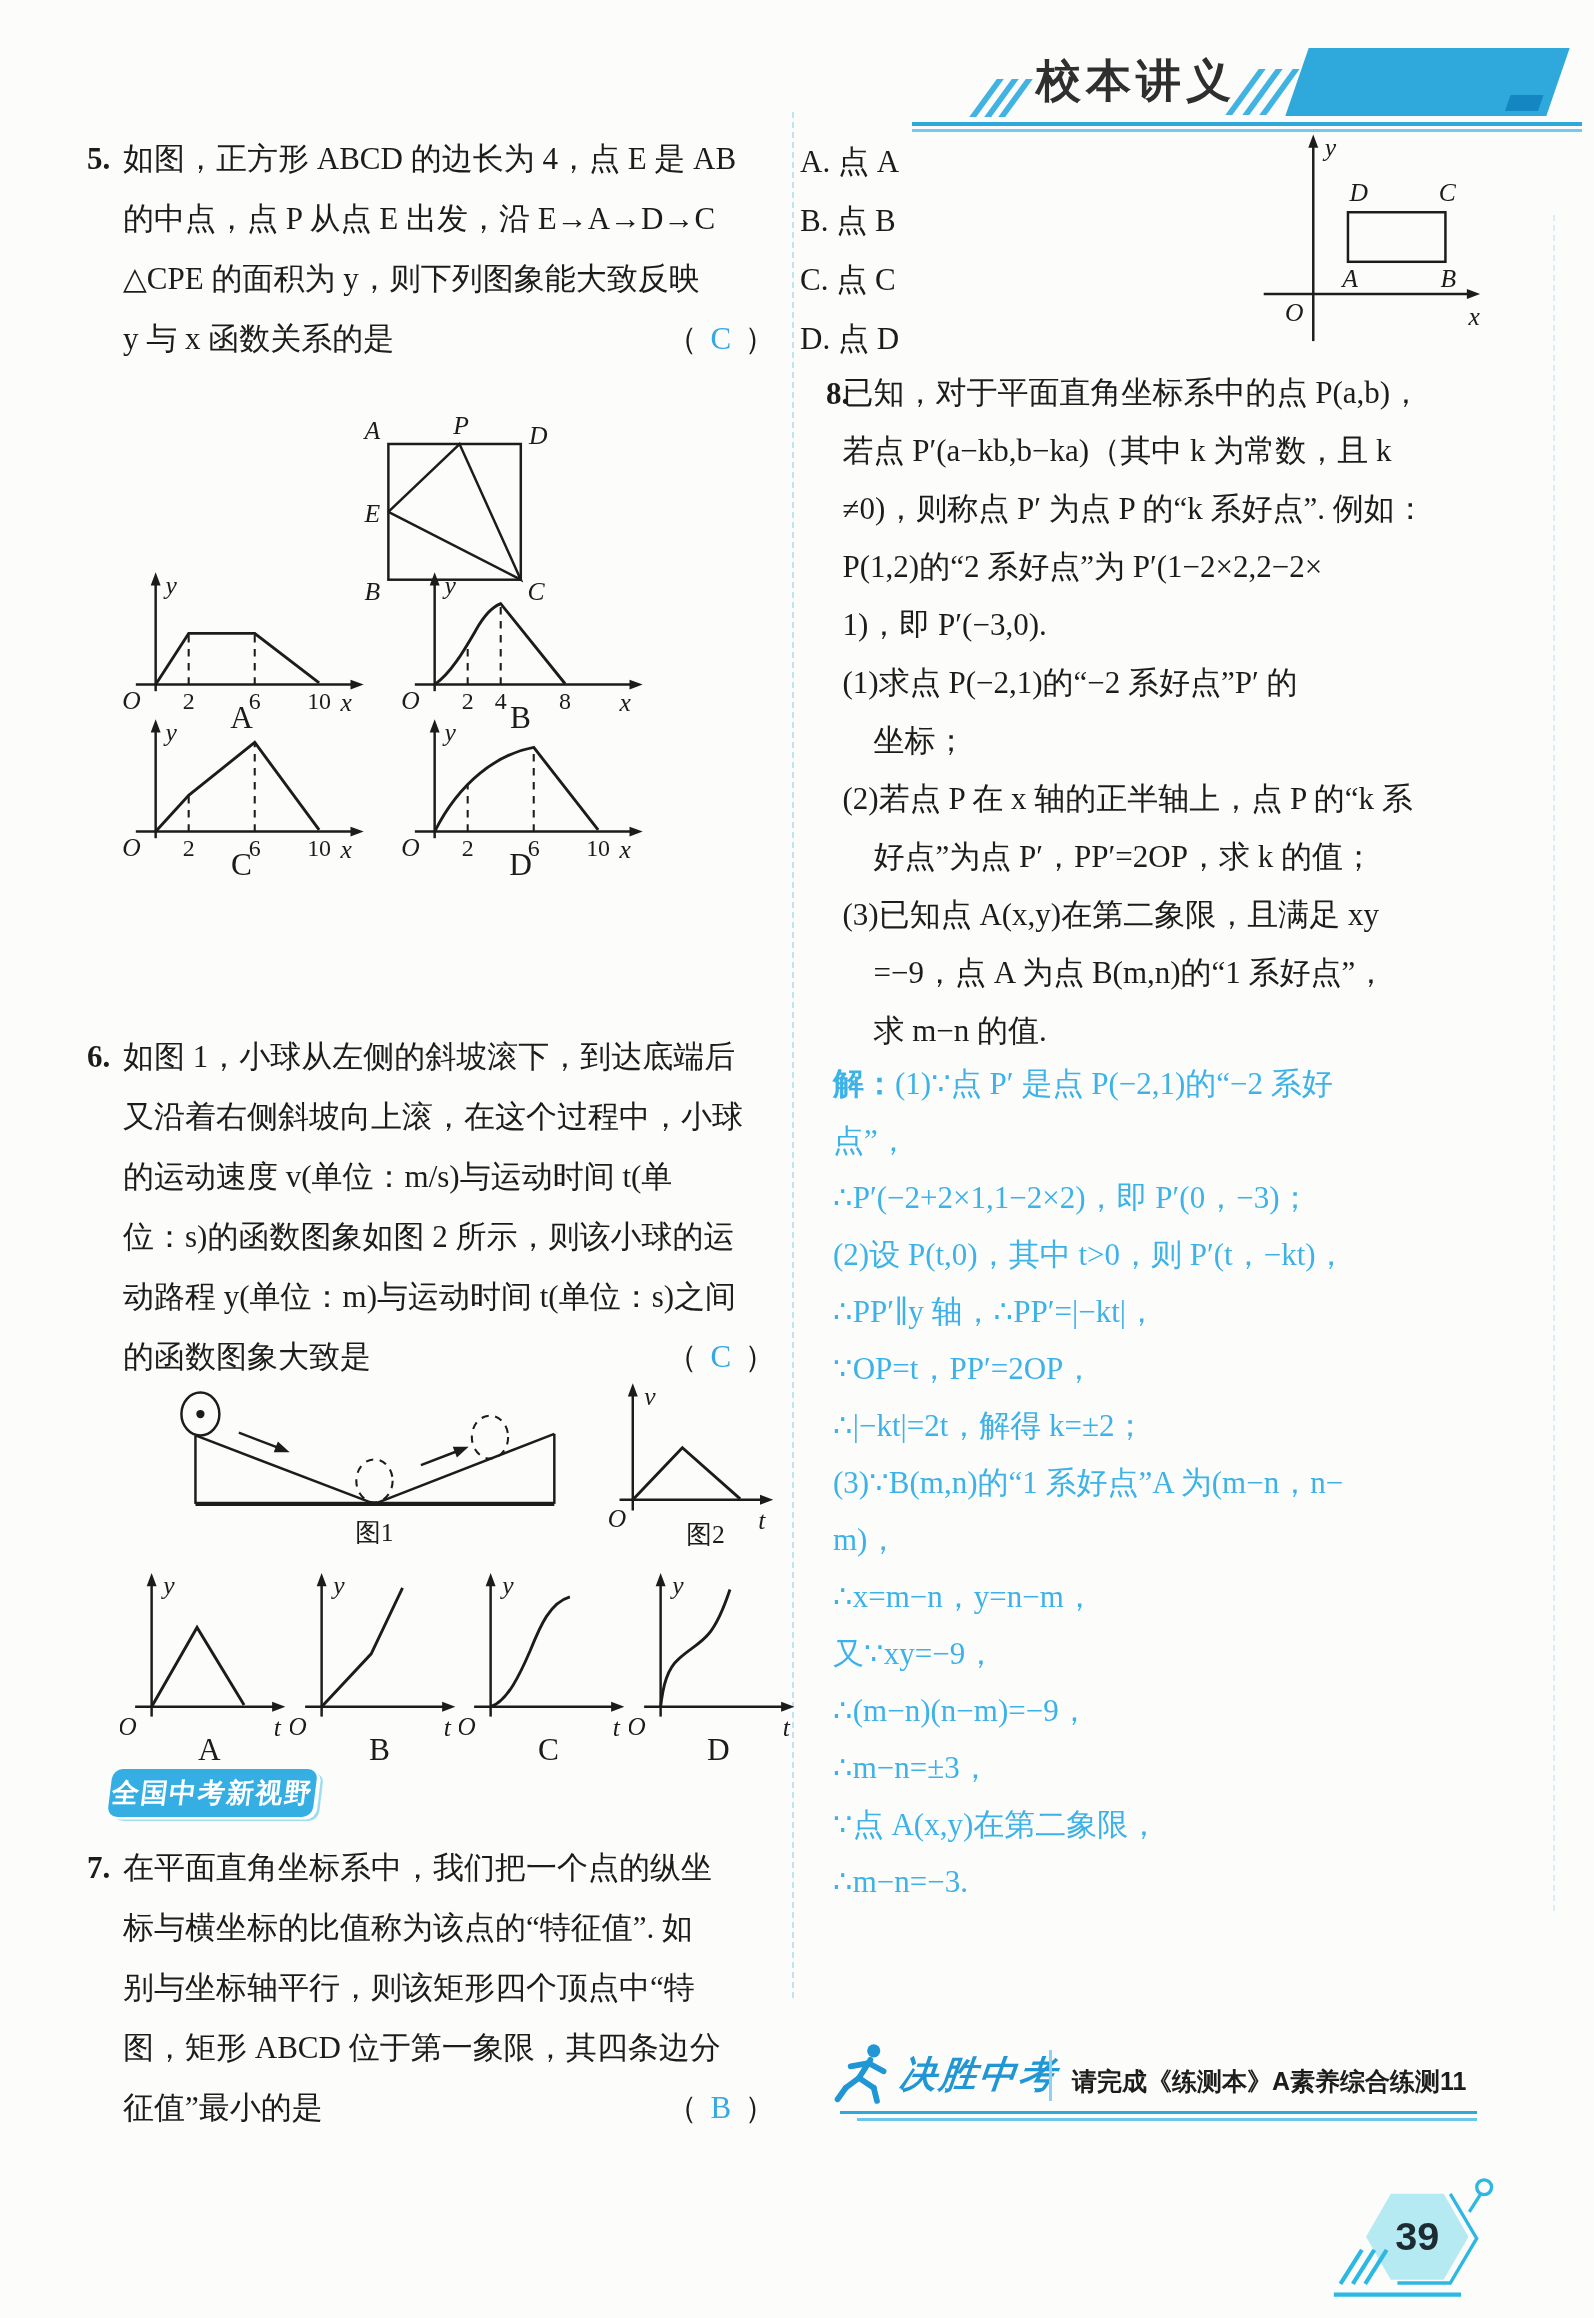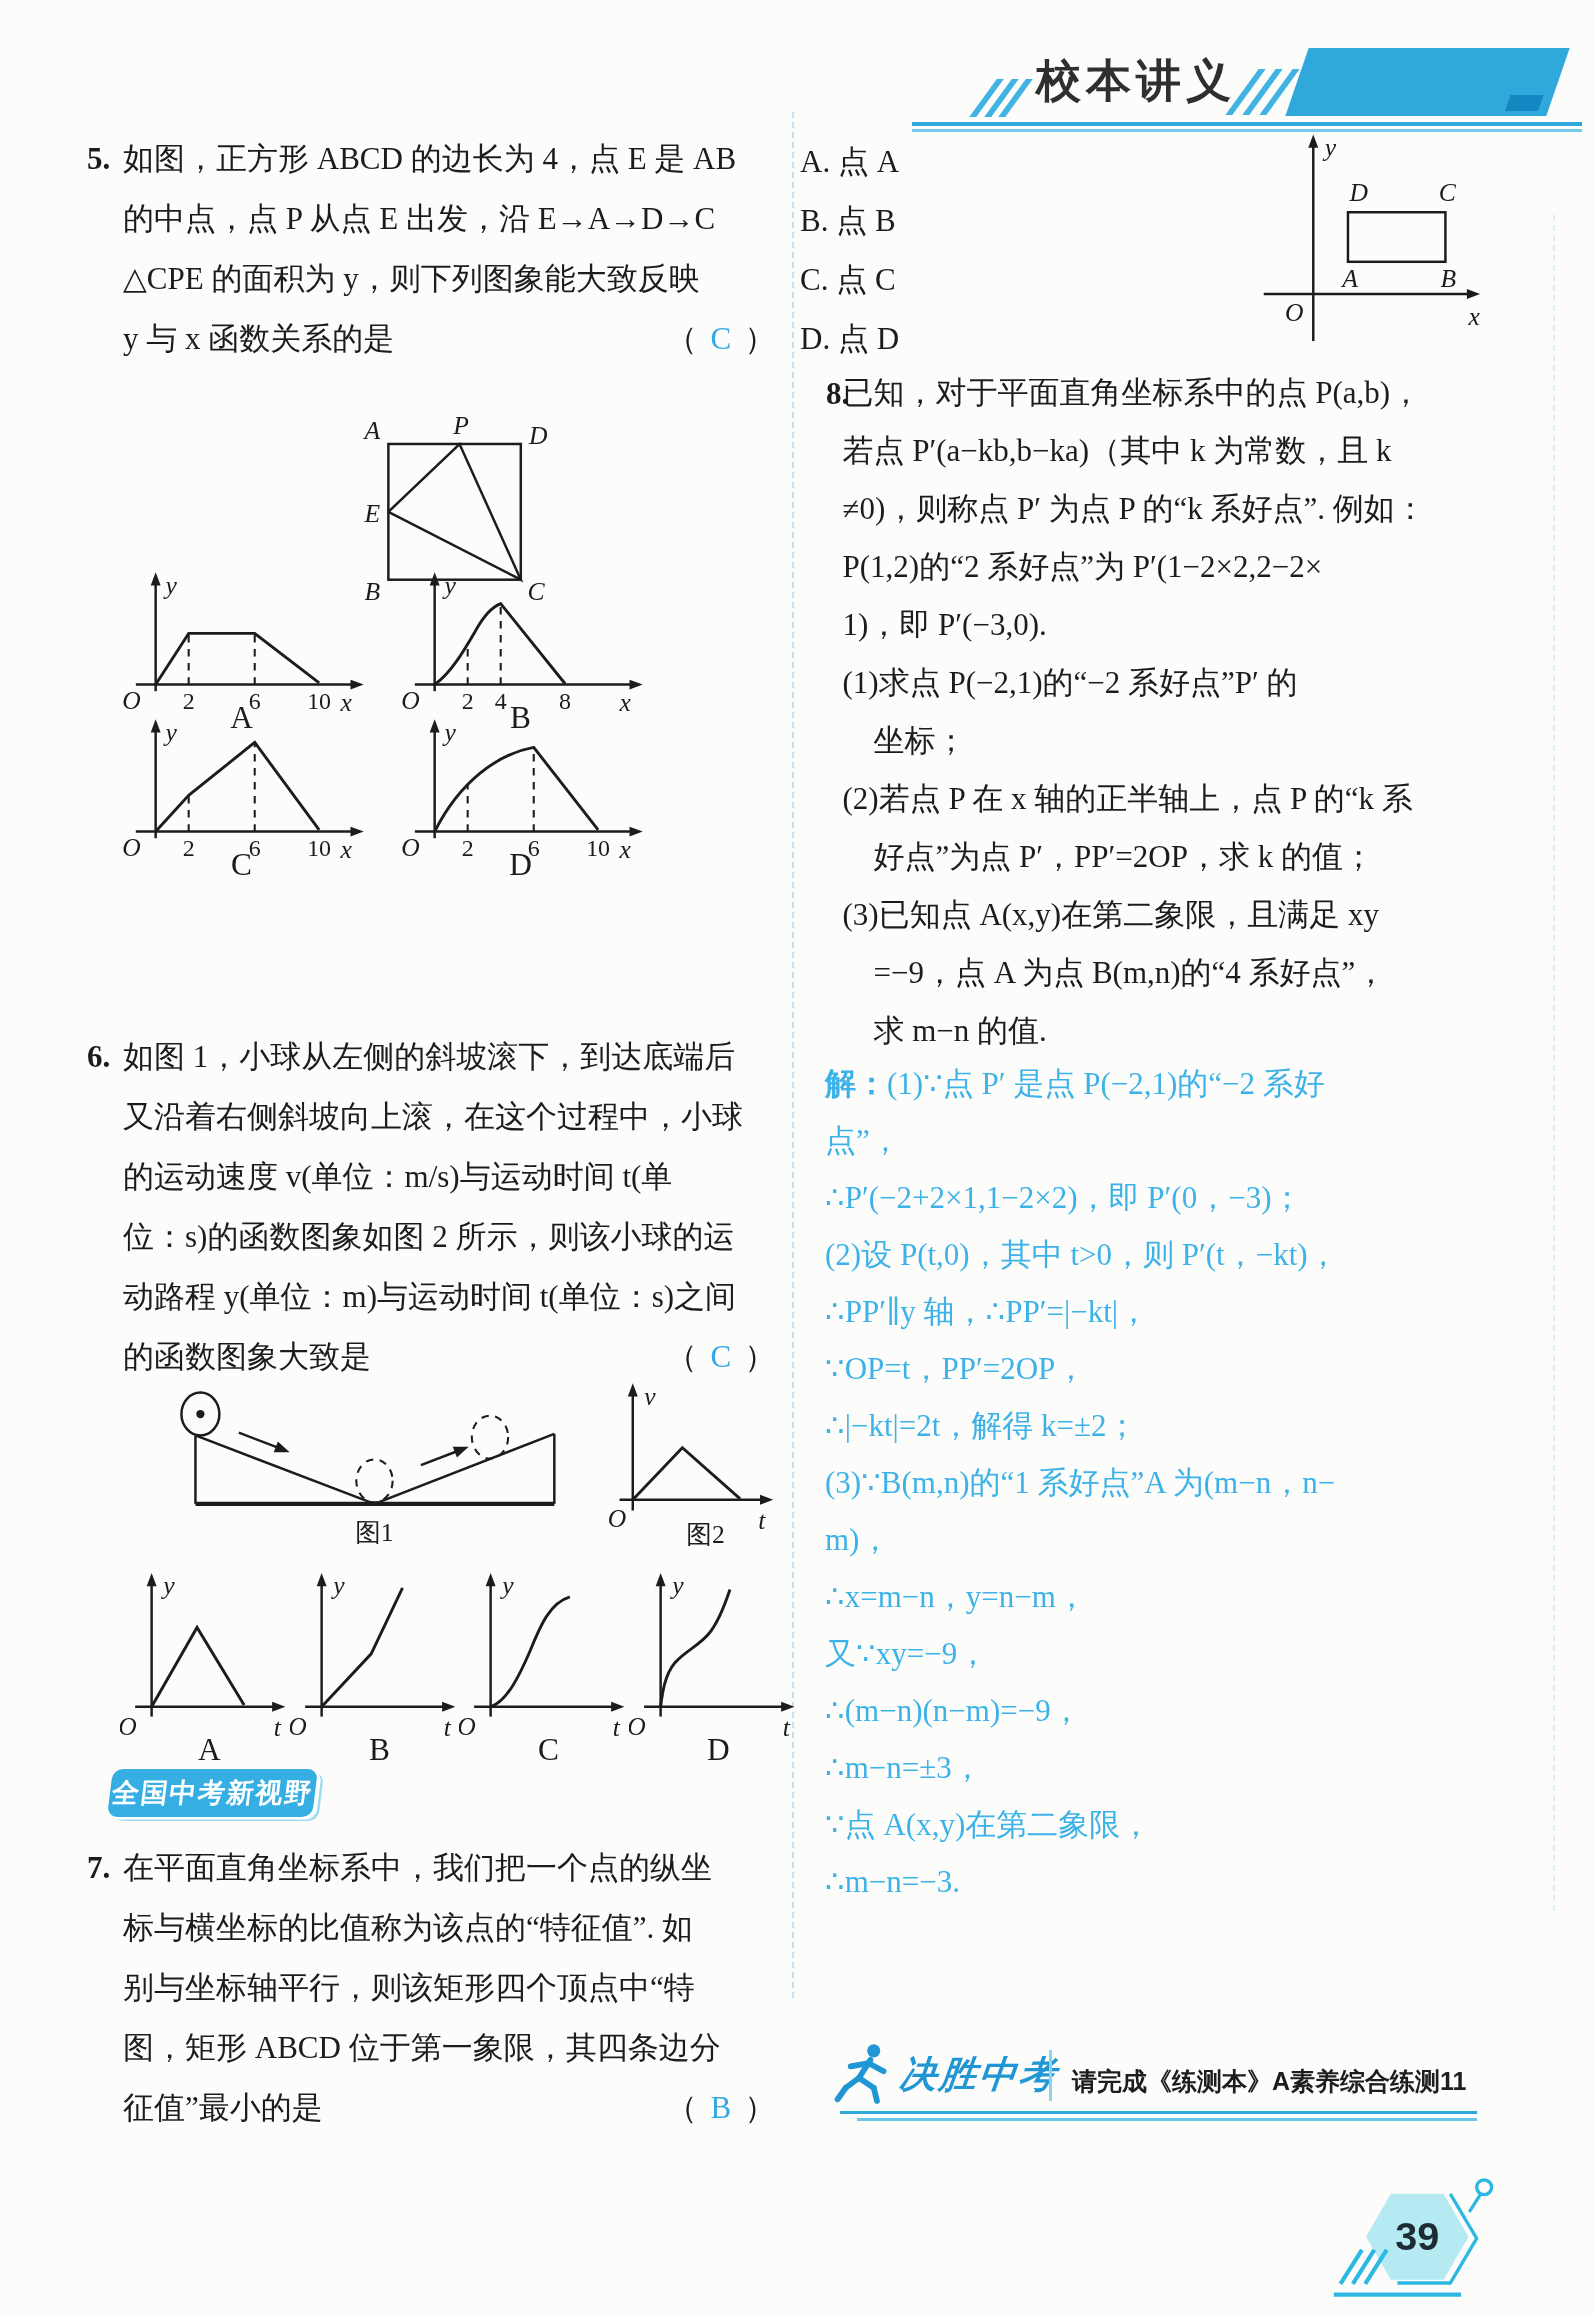--- a/index.html
+++ b/index.html
@@ -17,21 +17,21 @@
   .qtext{position:absolute;padding-left:36px;}
   .line{font-size:31px;line-height:60px;white-space:nowrap;}
   .qnum{position:absolute;left:0;top:0;font-weight:bold;font-size:31px;line-height:60px;}
   .ansrow{display:flex;justify-content:space-between;width:659px;}
   .blue{color:#35a9e4;}
   .ansgrp span{padding:0 6.6px;}
   
   .q8 .line{line-height:58px;}
   .ind{padding-left:31px;}
   .sol{position:absolute;color:#3db2e8;}
-  .sol .line{line-height:57px;}
+  .sol .line{line-height:57px;margin-left:8px;}
   .sol .sollabel{font-weight:bold;}
   
   .optlist{position:absolute;left:800px;top:132px;}
   .optlist .line{line-height:59px;}
   
   .badge{position:absolute;left:110px;top:1769px;width:205px;height:48px;background:#35aee4;
          border-radius:10px;transform:skewX(-7deg);display:flex;align-items:center;justify-content:center;
          box-shadow:4.1px 2.5px 0 #ffffff,6.6px 4.1px 0 #9edcf2;}
   .badge span{font-family:"Liberation Sans","DejaVu Sans",sans-serif;font-weight:bold;color:#ffffff;font-size:27px;letter-spacing:1.7px;}
   
@@ -307,21 +307,21 @@
     <div class="line">已知，对于平面直角坐标系中的点 P(a,b)，</div>
     <div class="line">若点 P′(a−kb,b−ka)（其中 k 为常数，且 k</div>
     <div class="line">≠0)，则称点 P′ 为点 P 的“k 系好点”. 例如：</div>
     <div class="line">P(1,2)的“2 系好点”为 P′(1−2×2,2−2×</div>
     <div class="line">1)，即 P′(−3,0).</div>
     <div class="line">(1)求点 P(−2,1)的“−2 系好点”P′ 的</div>
     <div class="line ind">坐标；</div>
     <div class="line">(2)若点 P 在 x 轴的正半轴上，点 P 的“k 系</div>
     <div class="line ind">好点”为点 P′，PP′=2OP，求 k 的值；</div>
     <div class="line">(3)已知点 A(x,y)在第二象限，且满足 xy</div>
-    <div class="line ind">=−9，点 A 为点 B(m,n)的“4 系好点”，</div>
+    <div class="line ind">=−9，点 A 为点 B(m,n)的“1 系好点”，</div>
     <div class="line ind">求 m−n 的值.</div>
   </div>
 
   <div class="sol" style="left:825px;top:1055px;">
     <div class="line"><span class="sollabel">解：</span><span>(1)∵点 P′ 是点 P(−2,1)的“−2 系好</span></div>
     <div class="line">点”，</div>
     <div class="line">∴P′(−2+2×1,1−2×2)，即 P′(0，−3)；</div>
     <div class="line">(2)设 P(t,0)，其中 t&gt;0，则 P′(t，−kt)，</div>
     <div class="line">∴PP′∥y 轴，∴PP′=|−kt|，</div>
     <div class="line">∵OP=t，PP′=2OP，</div>

